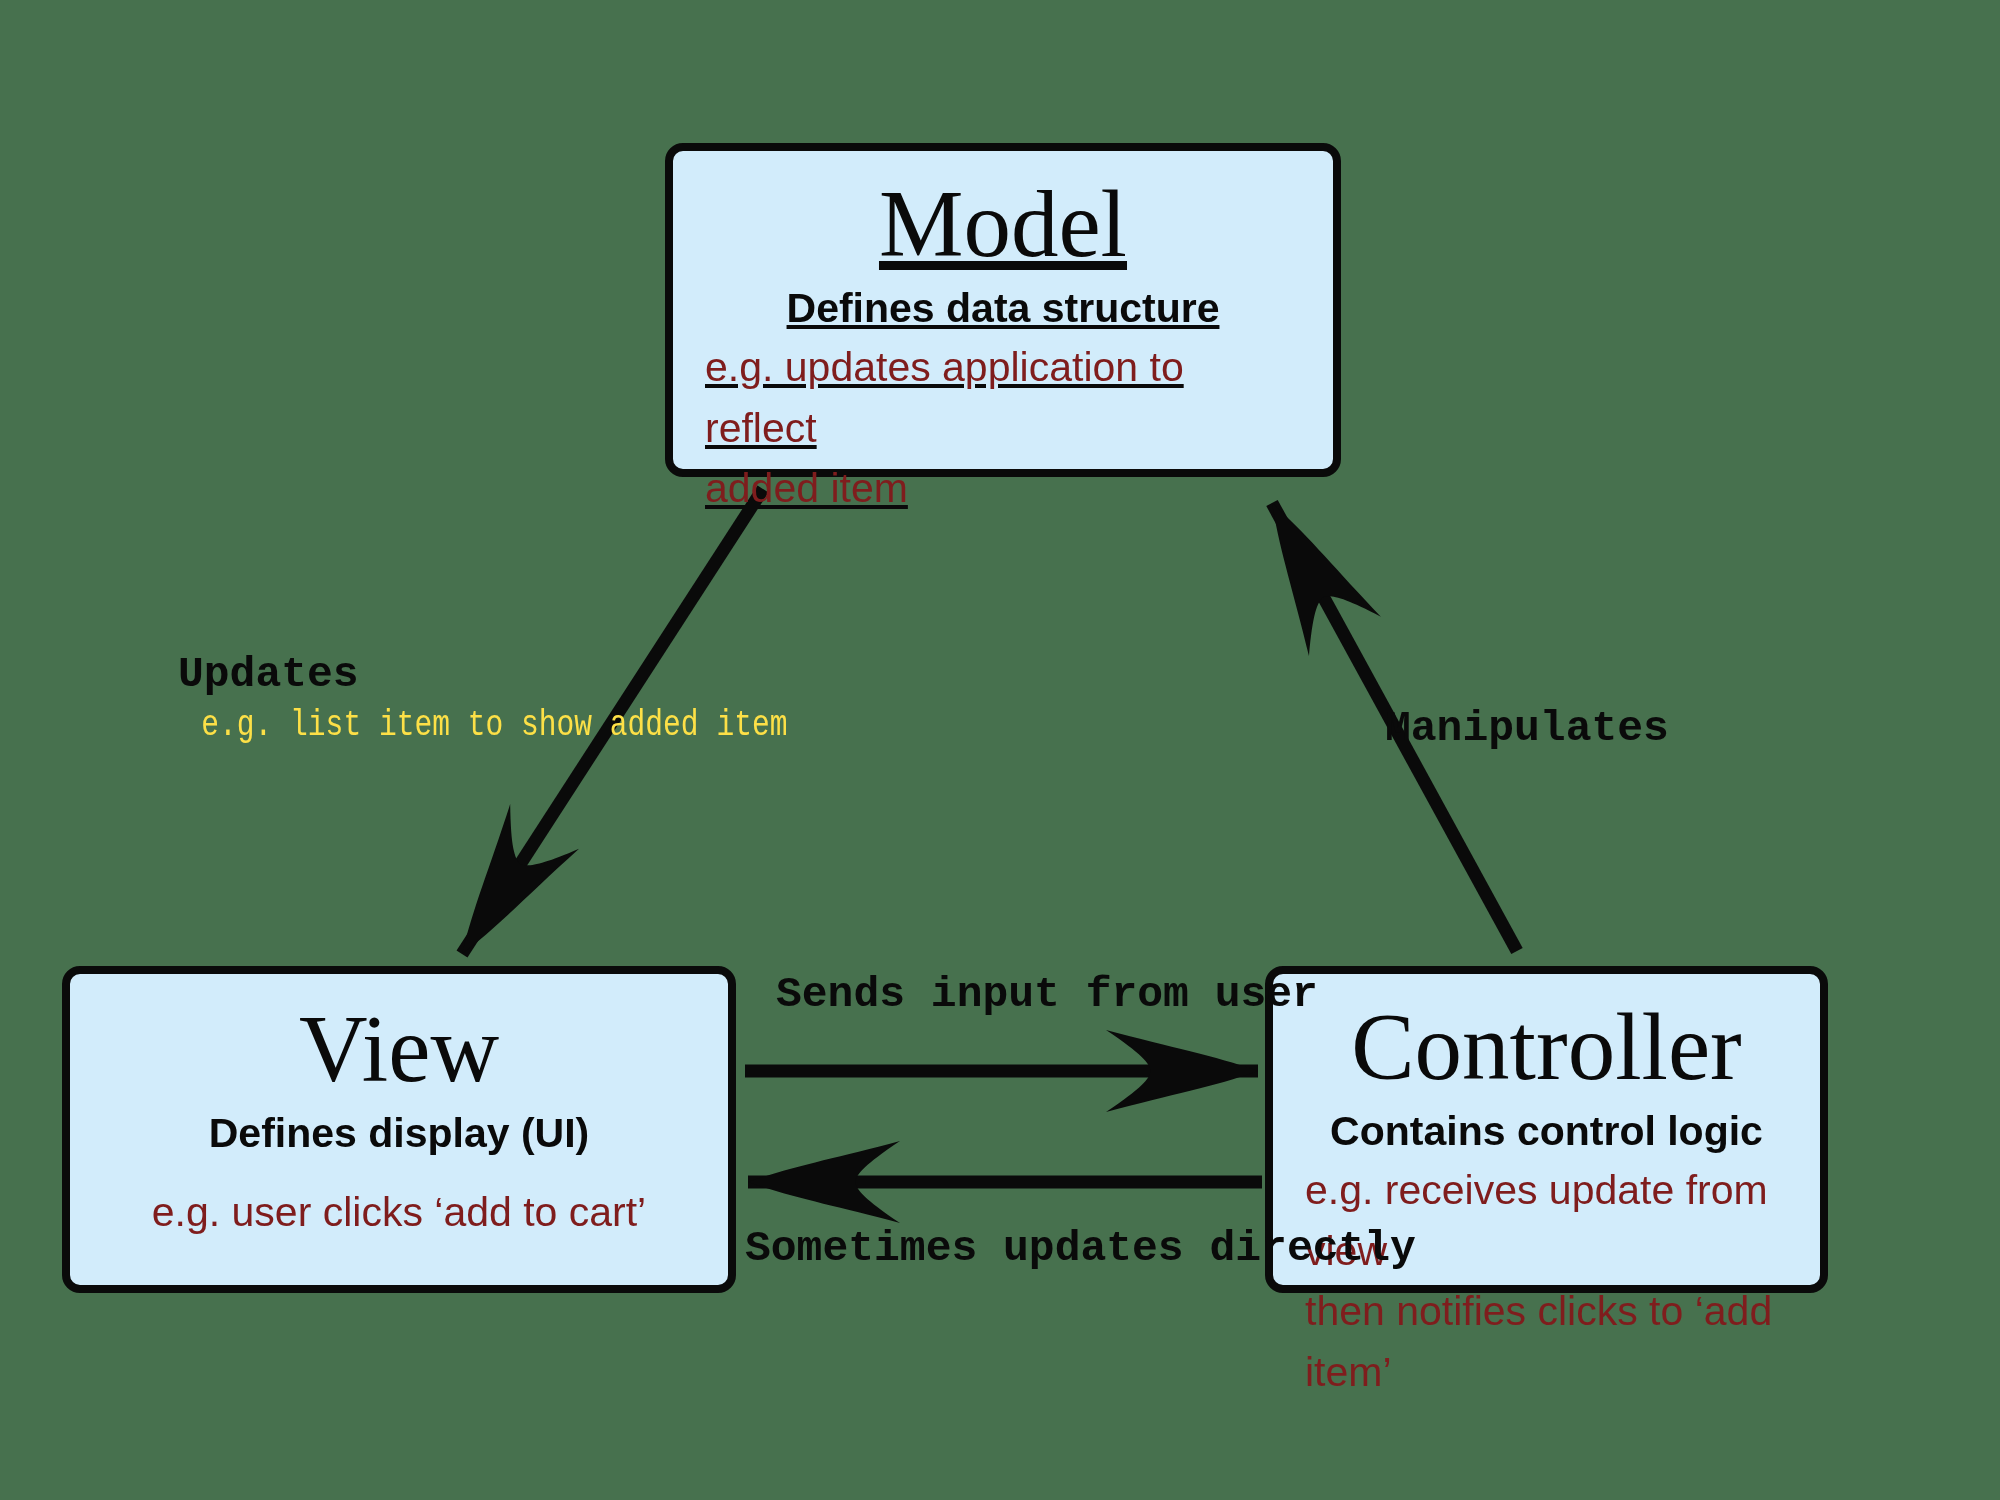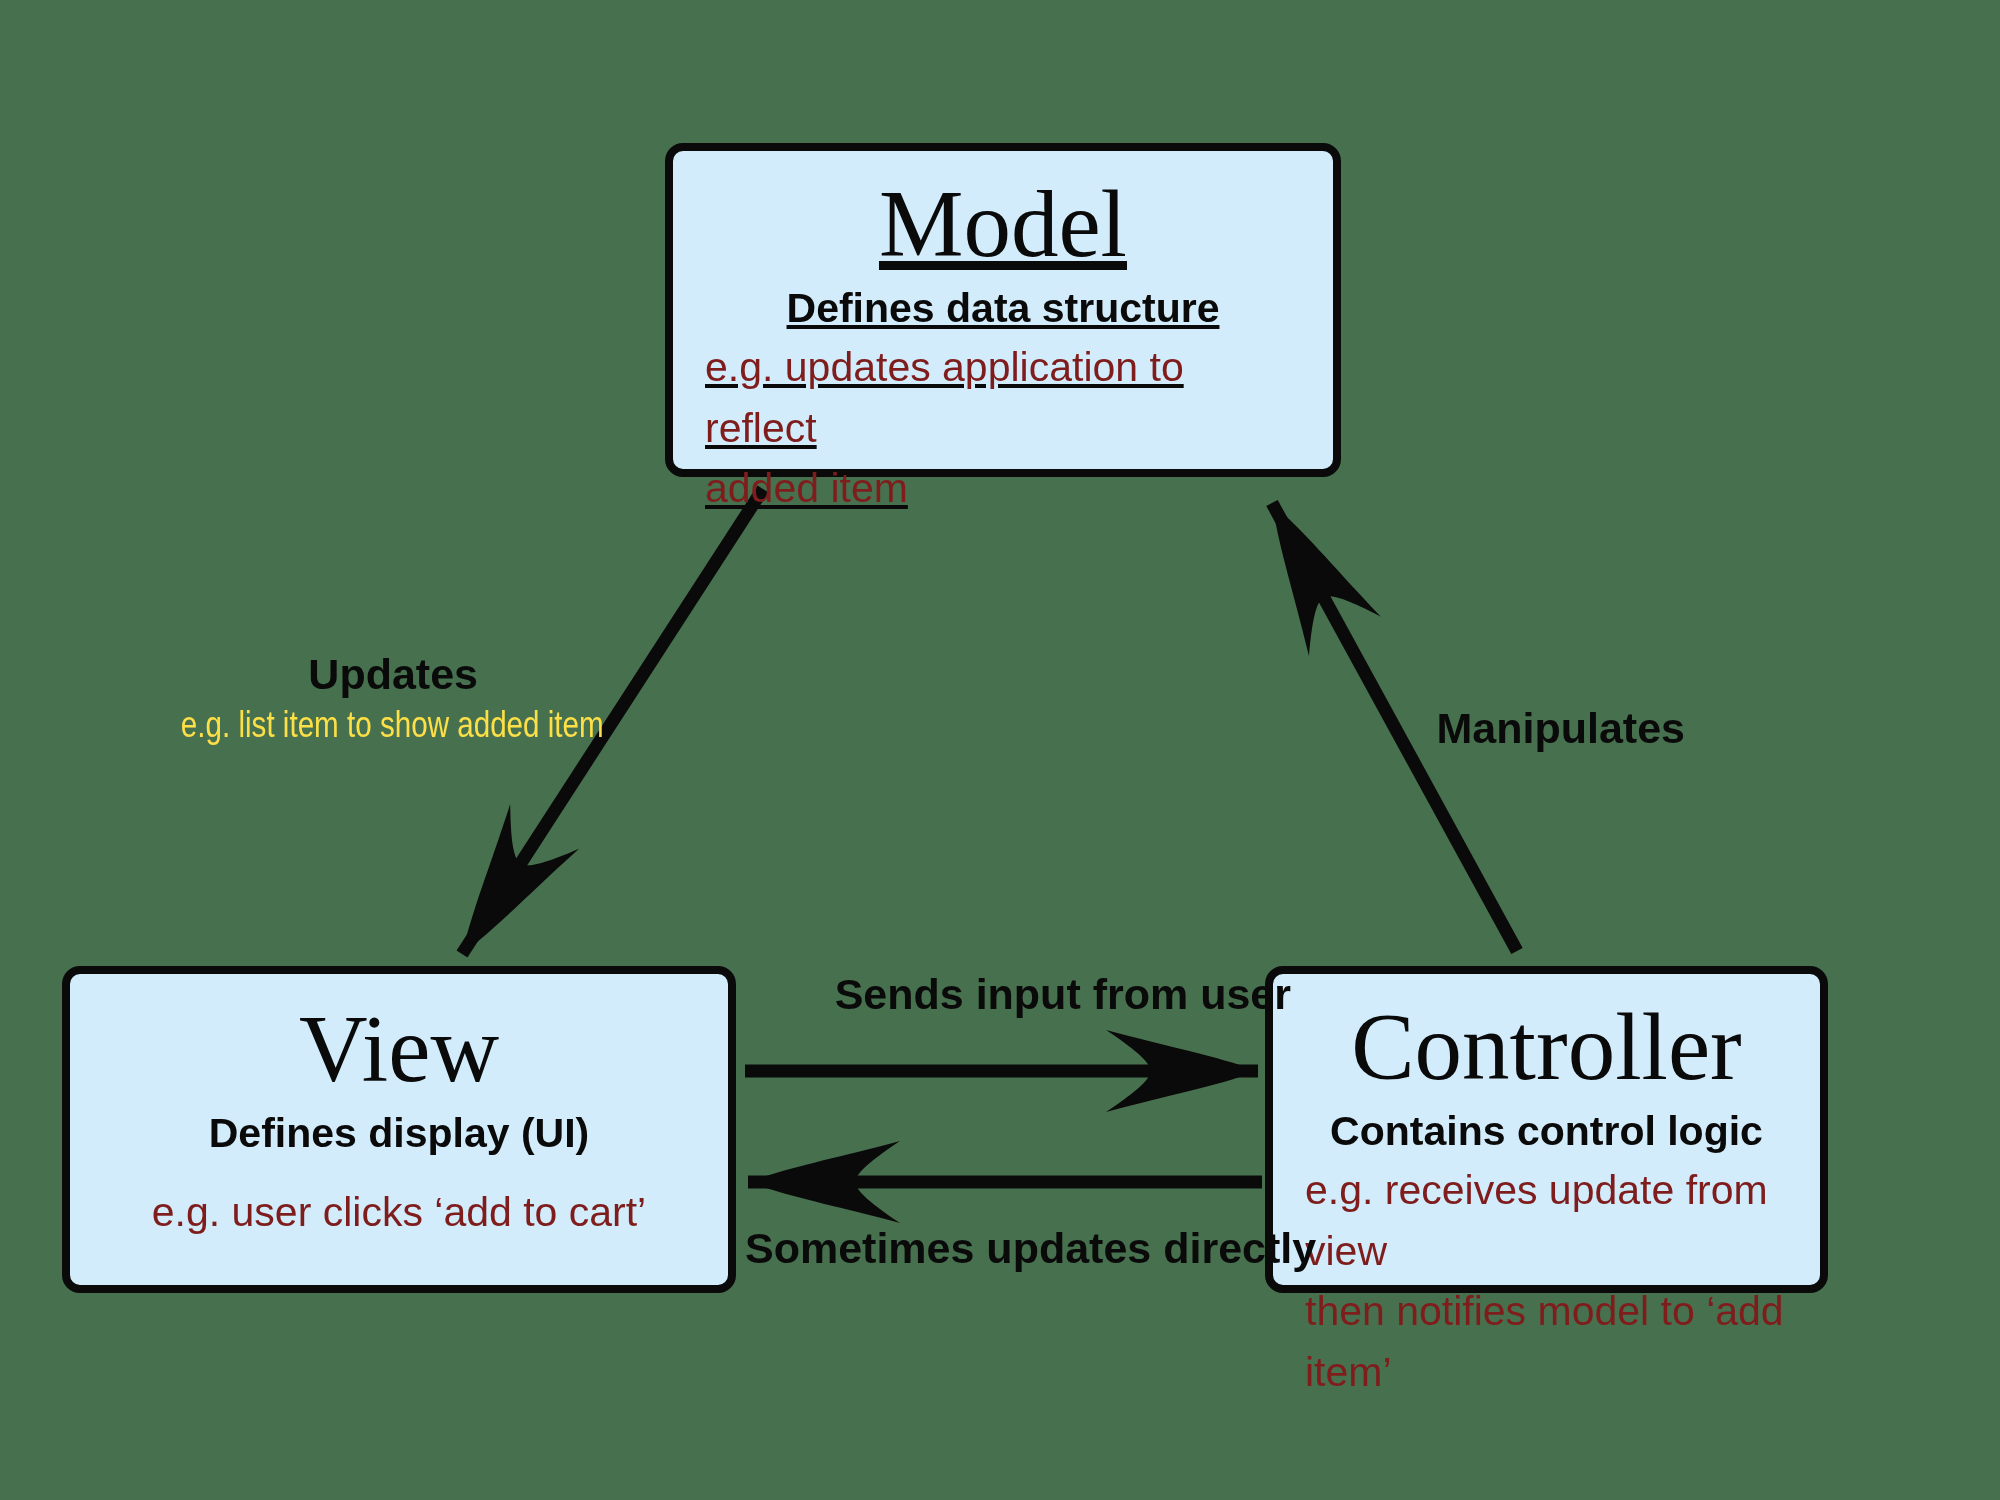--- a/index.html
+++ b/index.html
@@ -65,22 +65,23 @@
   }
   .example-center { text-align: center; margin-top: 22px; }
   .example-line { display: block; }
 
   .edge-label {
     position: absolute;
     z-index: 3;
     font-size: 43px;
     font-weight: bold;
     color: #0a0a0a;
-    text-align: right;
+    text-align: left;
     white-space: nowrap;
+    font-family: Liberation Mono, monospace;
   }
   .label-sends       { left: 776px;  top: 970px;  width: 515px; }
   .label-sometimes   { left: 745px;  top: 1224px; width: 515px; }
   .label-manipulates { left: 1385px; top: 704px;  width: 300px; }
   .label-updates     { left: 178px;  top: 650px;  width: 300px; }
   .label-updates-sub {
     left: 128px; top: 704px; width: 460px;
     font-size: 37px;
     font-weight: normal;
     color: #fde047;
@@ -122,21 +123,21 @@
     <div class="node-title">View</div>
     <div class="node-subtitle">Defines display (UI)</div>
     <div class="node-example example-center">e.g. user clicks ‘add to cart’</div>
   </div>
 
   <div class="node node-controller">
     <div class="node-title">Controller</div>
     <div class="node-subtitle">Contains control logic</div>
     <div class="node-example example-left">
       <span class="example-line">e.g. receives update from view</span>
-      <span class="example-line">then notifies model to ‘add item’</span>
+      <span class="example-line">then notifies clicks to ‘add item’</span>
     </div>
   </div>
 
   <div class="edge-label label-updates">Updates</div>
   <div class="edge-label label-updates-sub">
     <span class="condensed">e.g. list item to show added item</span>
   </div>
   <div class="edge-label label-manipulates">Manipulates</div>
   <div class="edge-label label-sends">Sends input from user</div>
   <div class="edge-label label-sometimes">Sometimes updates directly</div>

